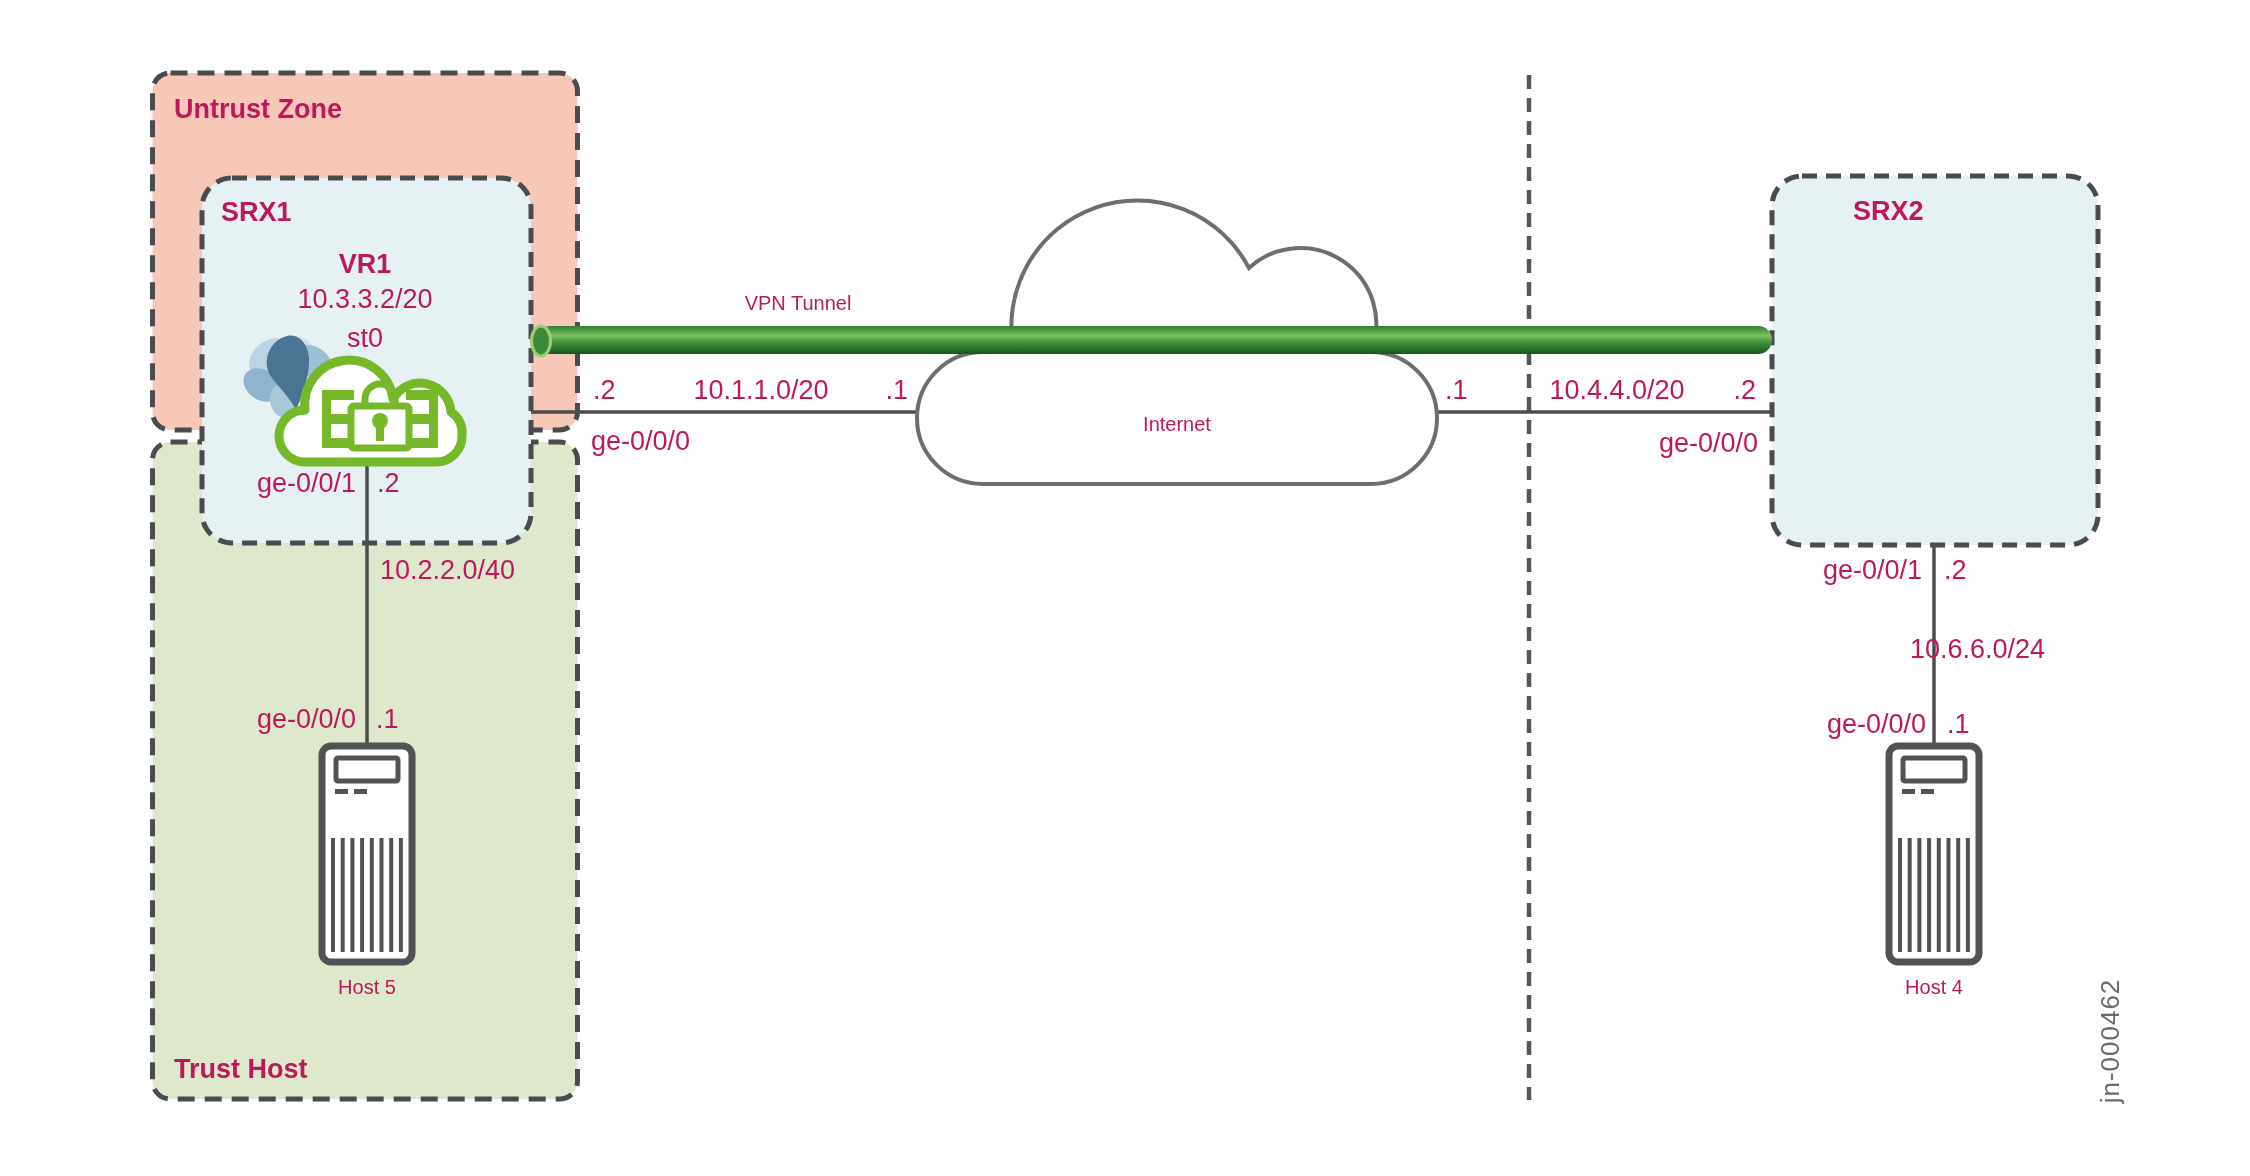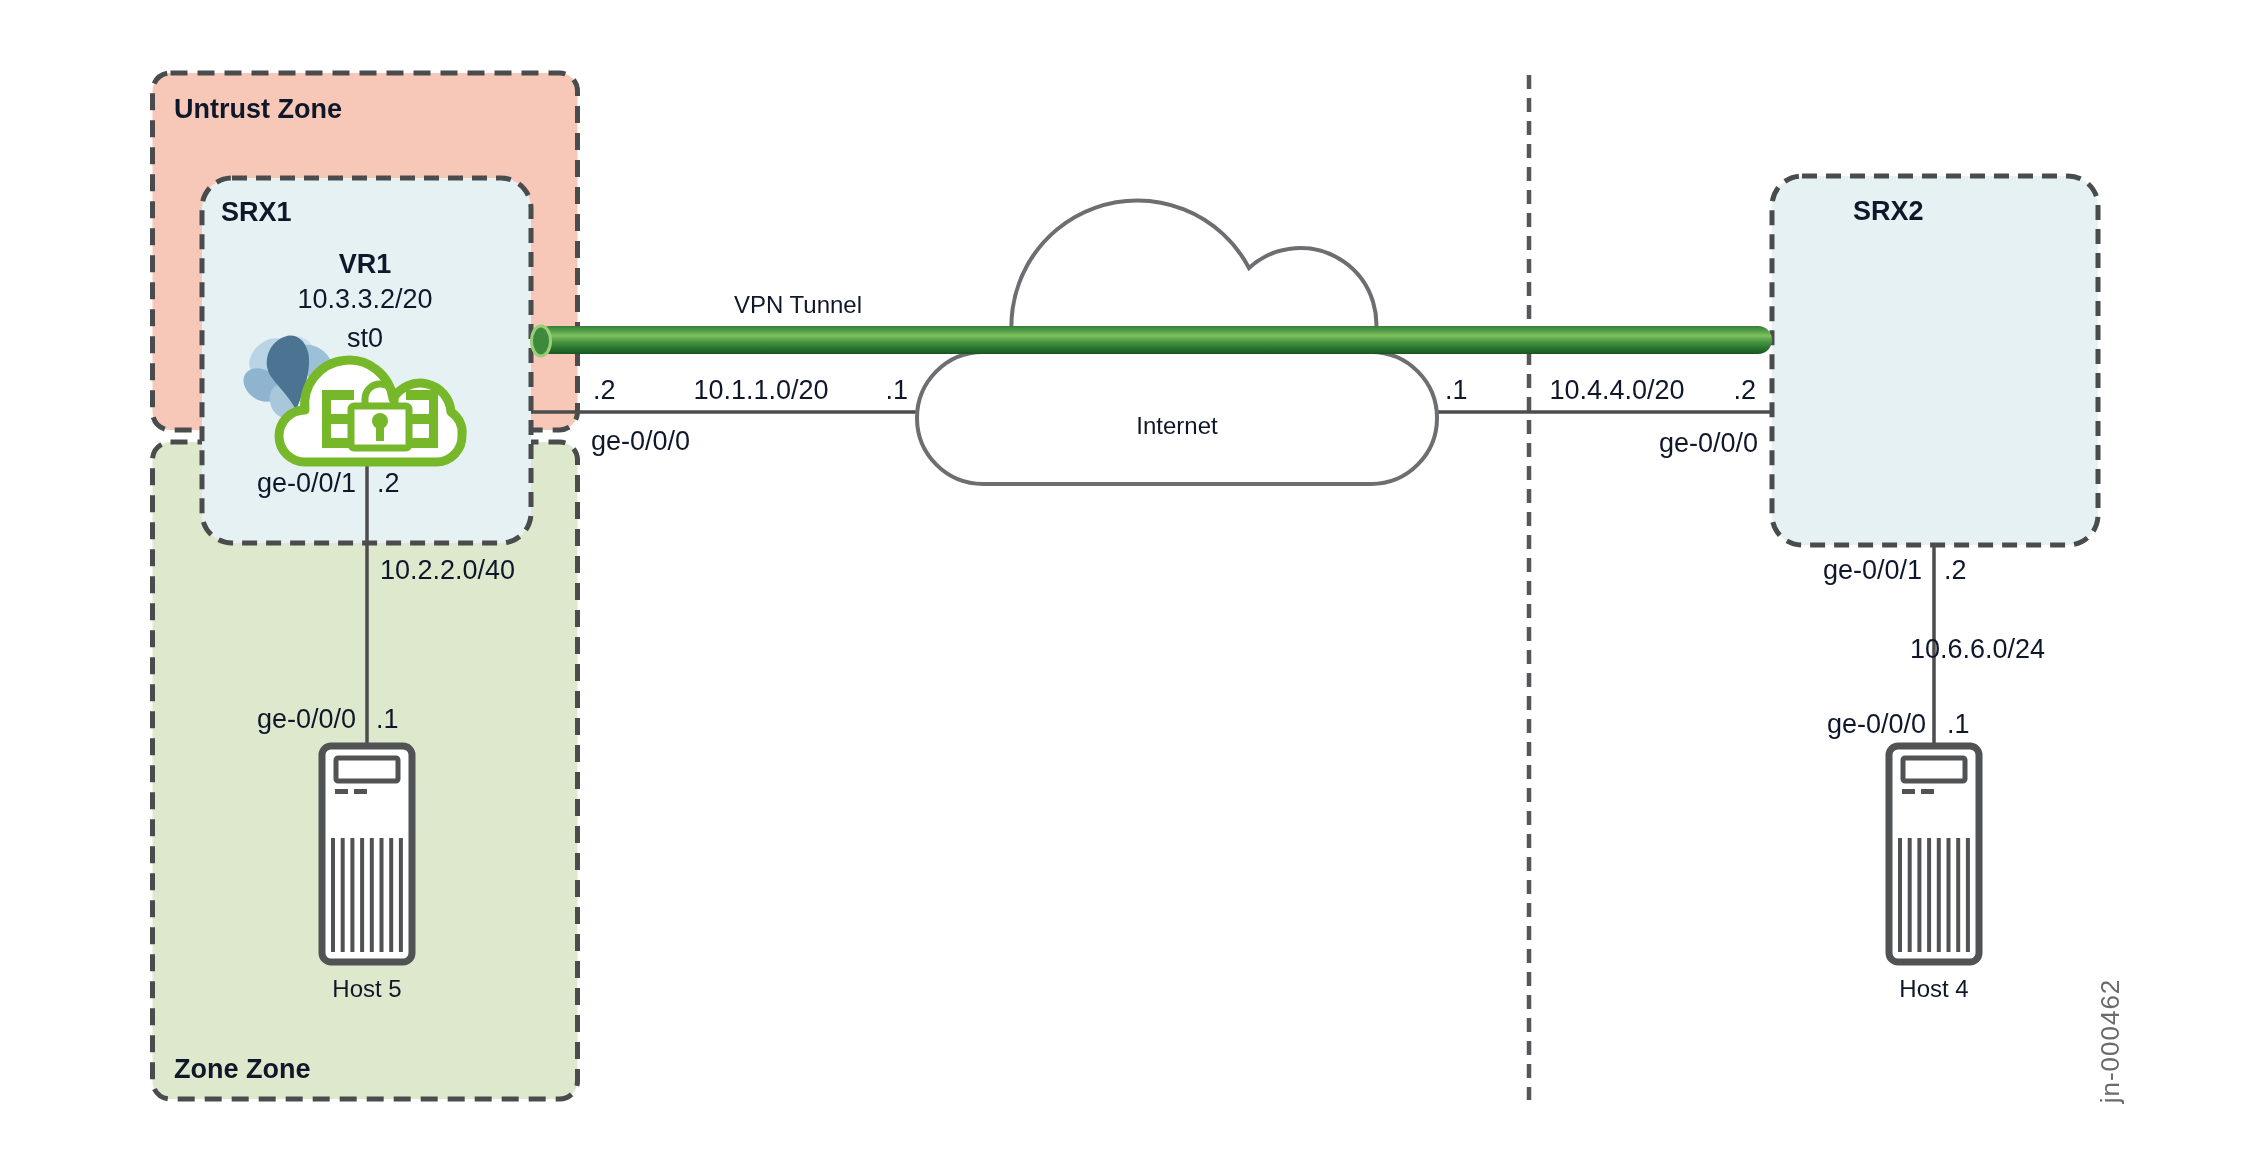--- a/index.html
+++ b/index.html
@@ -8,27 +8,27 @@
     width:2250px;height:1176px;
     background:#ffffff;
     font-family:"Liberation Sans", sans-serif;
     overflow:hidden;
   }
   #diagram-svg{position:absolute;left:0;top:0;}
   .lbl{
     position:absolute;
     font-size:27px;
     line-height:1;
-    color:#0f172a;
+    color:#be185d;
     white-space:nowrap;
   }
   .b{font-weight:bold;}
   .c{transform:translateX(-50%);}
   .r{transform:translateX(-100%);}
-  .big{font-size:24px;}
+  .big{font-size:20px;}
   .fig-id{
     position:absolute;
     left:2110px;top:1041px;
     transform:translate(-50%,-50%) rotate(-90deg);
     color:#6a6b6e;
     font-size:26px;
     letter-spacing:1px;
   }
 </style>
 </head>
@@ -138,21 +138,21 @@
   <div class="lbl b c" style="left:365px;top:251px">VR1</div>
   <div class="lbl c" style="left:365px;top:286px">10.3.3.2/20</div>
   <div class="lbl c" style="left:365px;top:325px">st0</div>
 
   <div class="lbl r" style="left:356px;top:470px">ge-0/0/1</div>
   <div class="lbl" style="left:377px;top:470px">.2</div>
   <div class="lbl" style="left:380px;top:557px">10.2.2.0/40</div>
   <div class="lbl r" style="left:356px;top:706px">ge-0/0/0</div>
   <div class="lbl" style="left:376px;top:706px">.1</div>
   <div class="lbl big c" style="left:367px;top:977px">Host 5</div>
-  <div class="lbl b" style="left:174px;top:1056px">Zone Zone</div>
+  <div class="lbl b" style="left:174px;top:1056px">Trust Host</div>
 
   <div class="lbl big c" style="left:798px;top:293px">VPN Tunnel</div>
   <div class="lbl" style="left:593px;top:377px">.2</div>
   <div class="lbl c" style="left:761px;top:377px">10.1.1.0/20</div>
   <div class="lbl r" style="left:908px;top:377px">.1</div>
   <div class="lbl" style="left:591px;top:428px">ge-0/0/0</div>
 
   <div class="lbl big c" style="left:1177px;top:414px">Internet</div>
 
   <div class="lbl" style="left:1445px;top:377px">.1</div>

